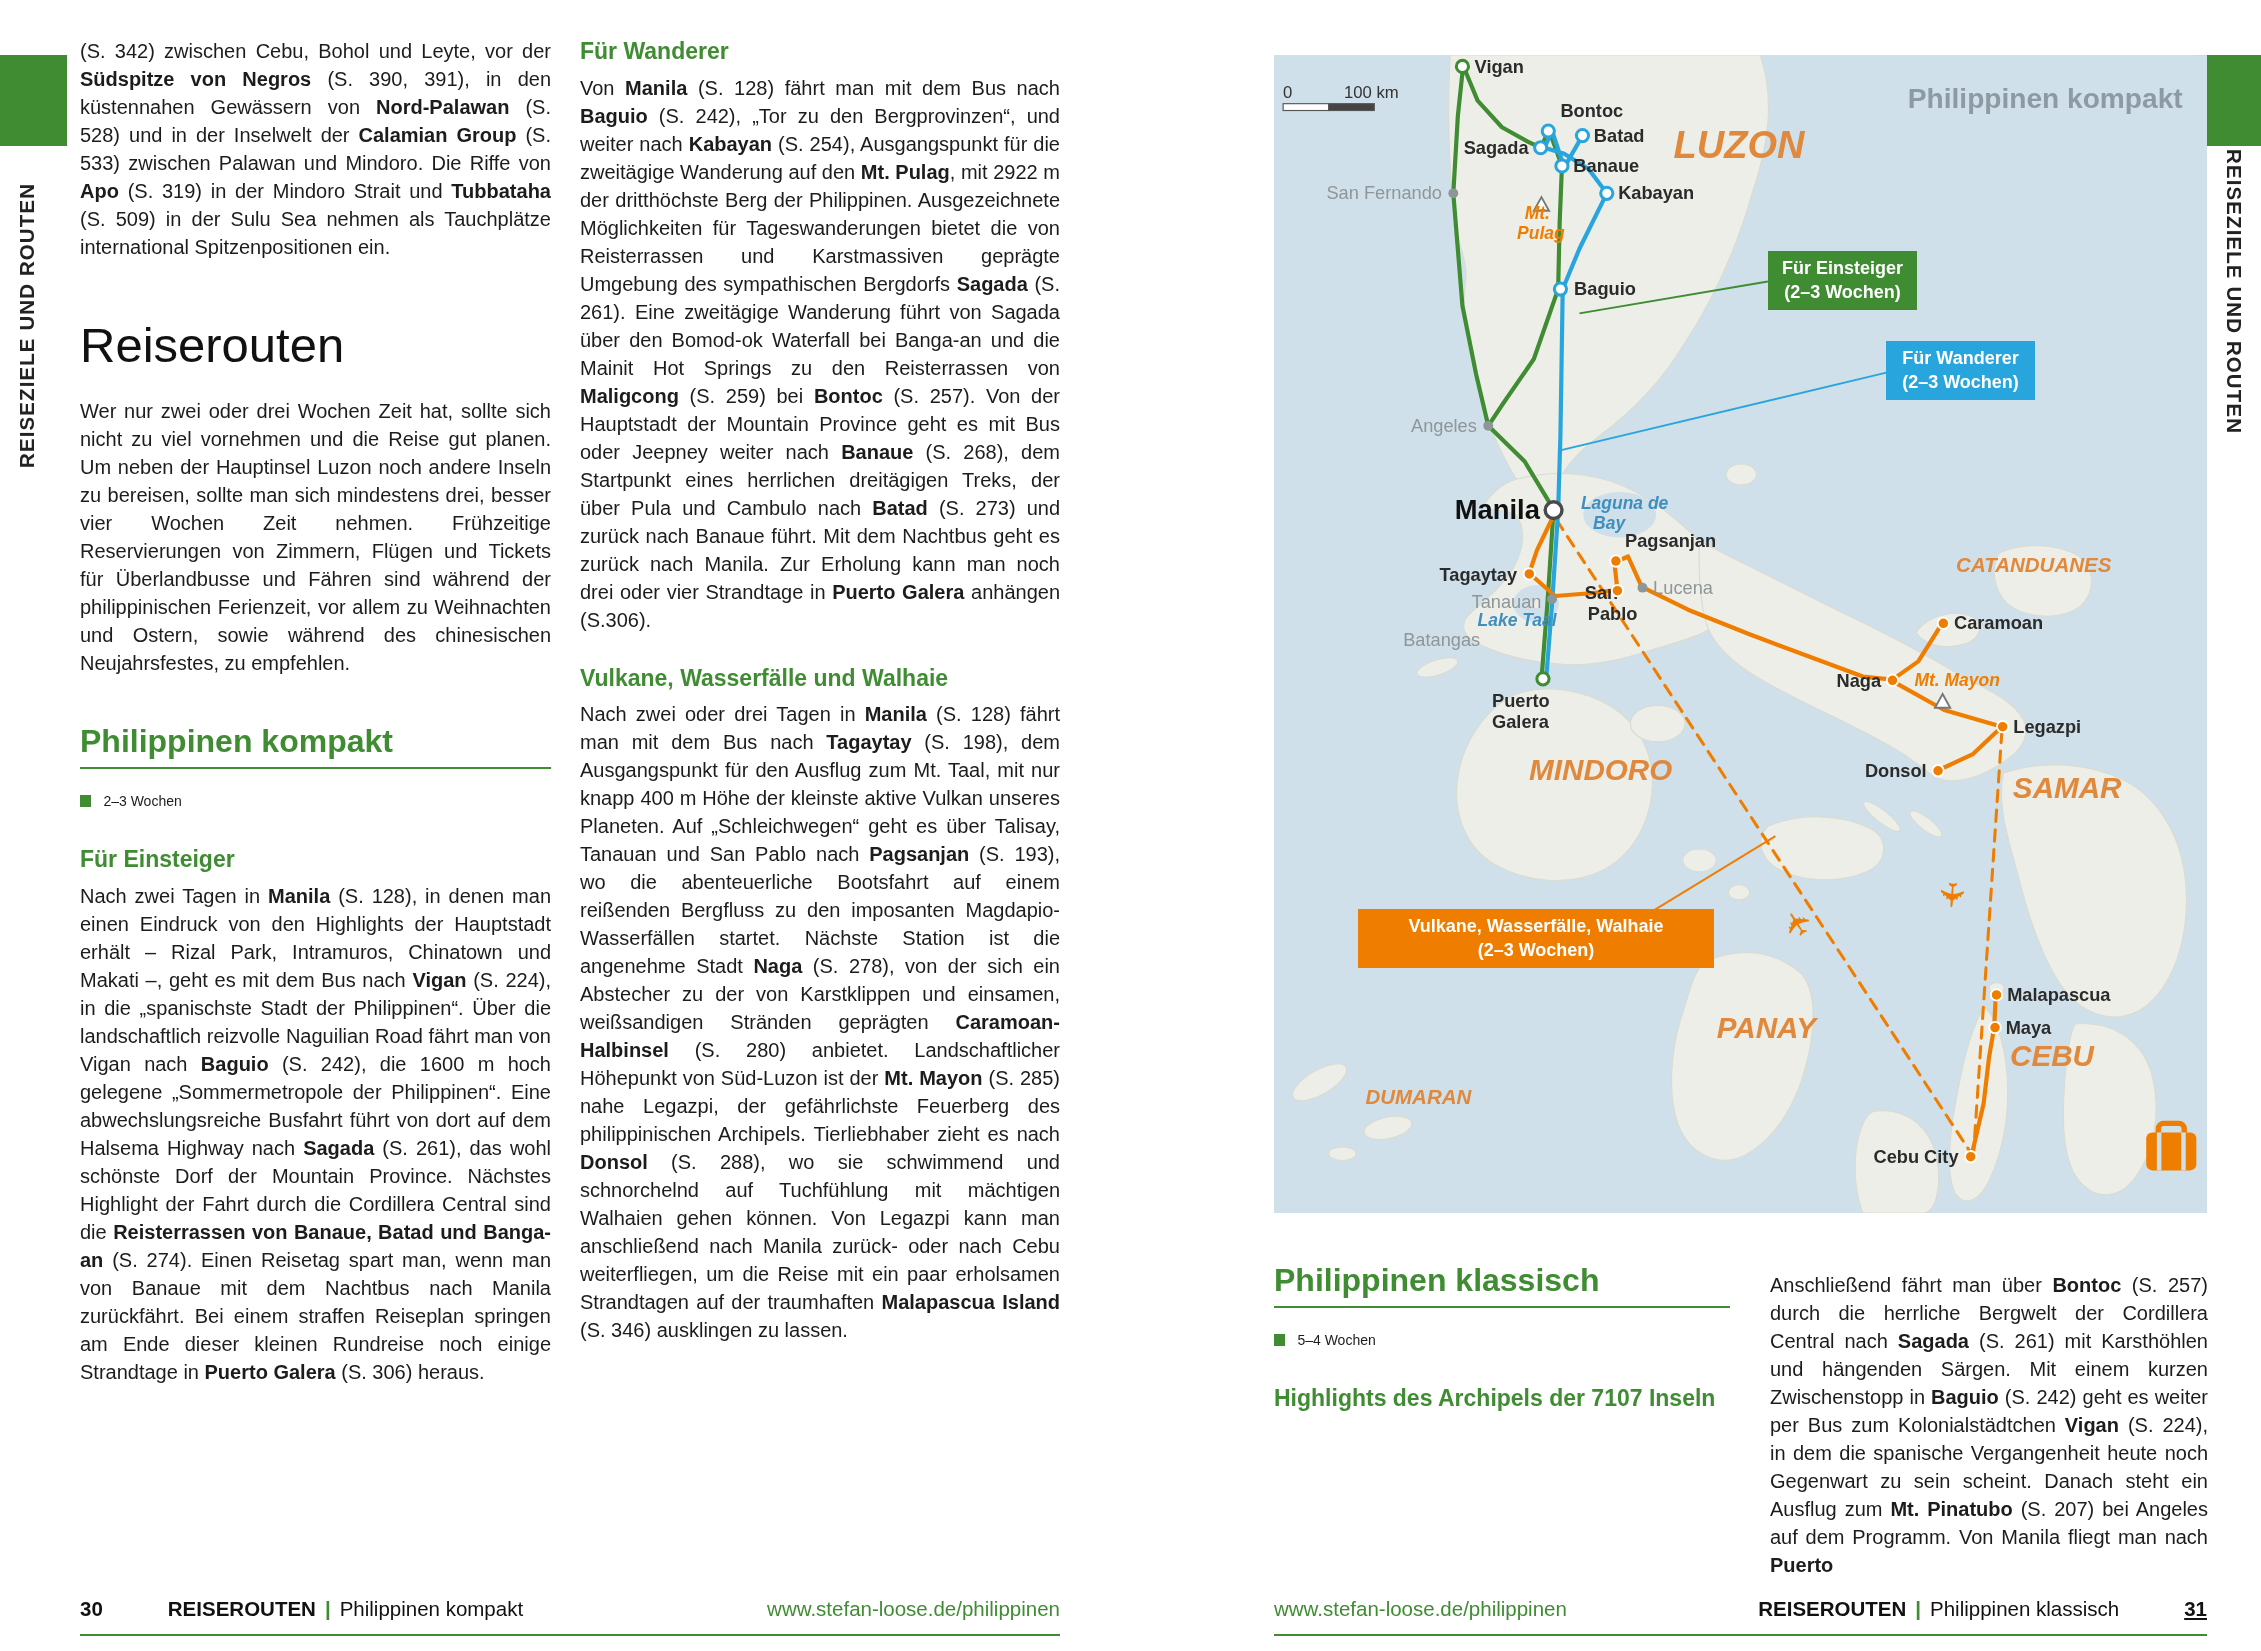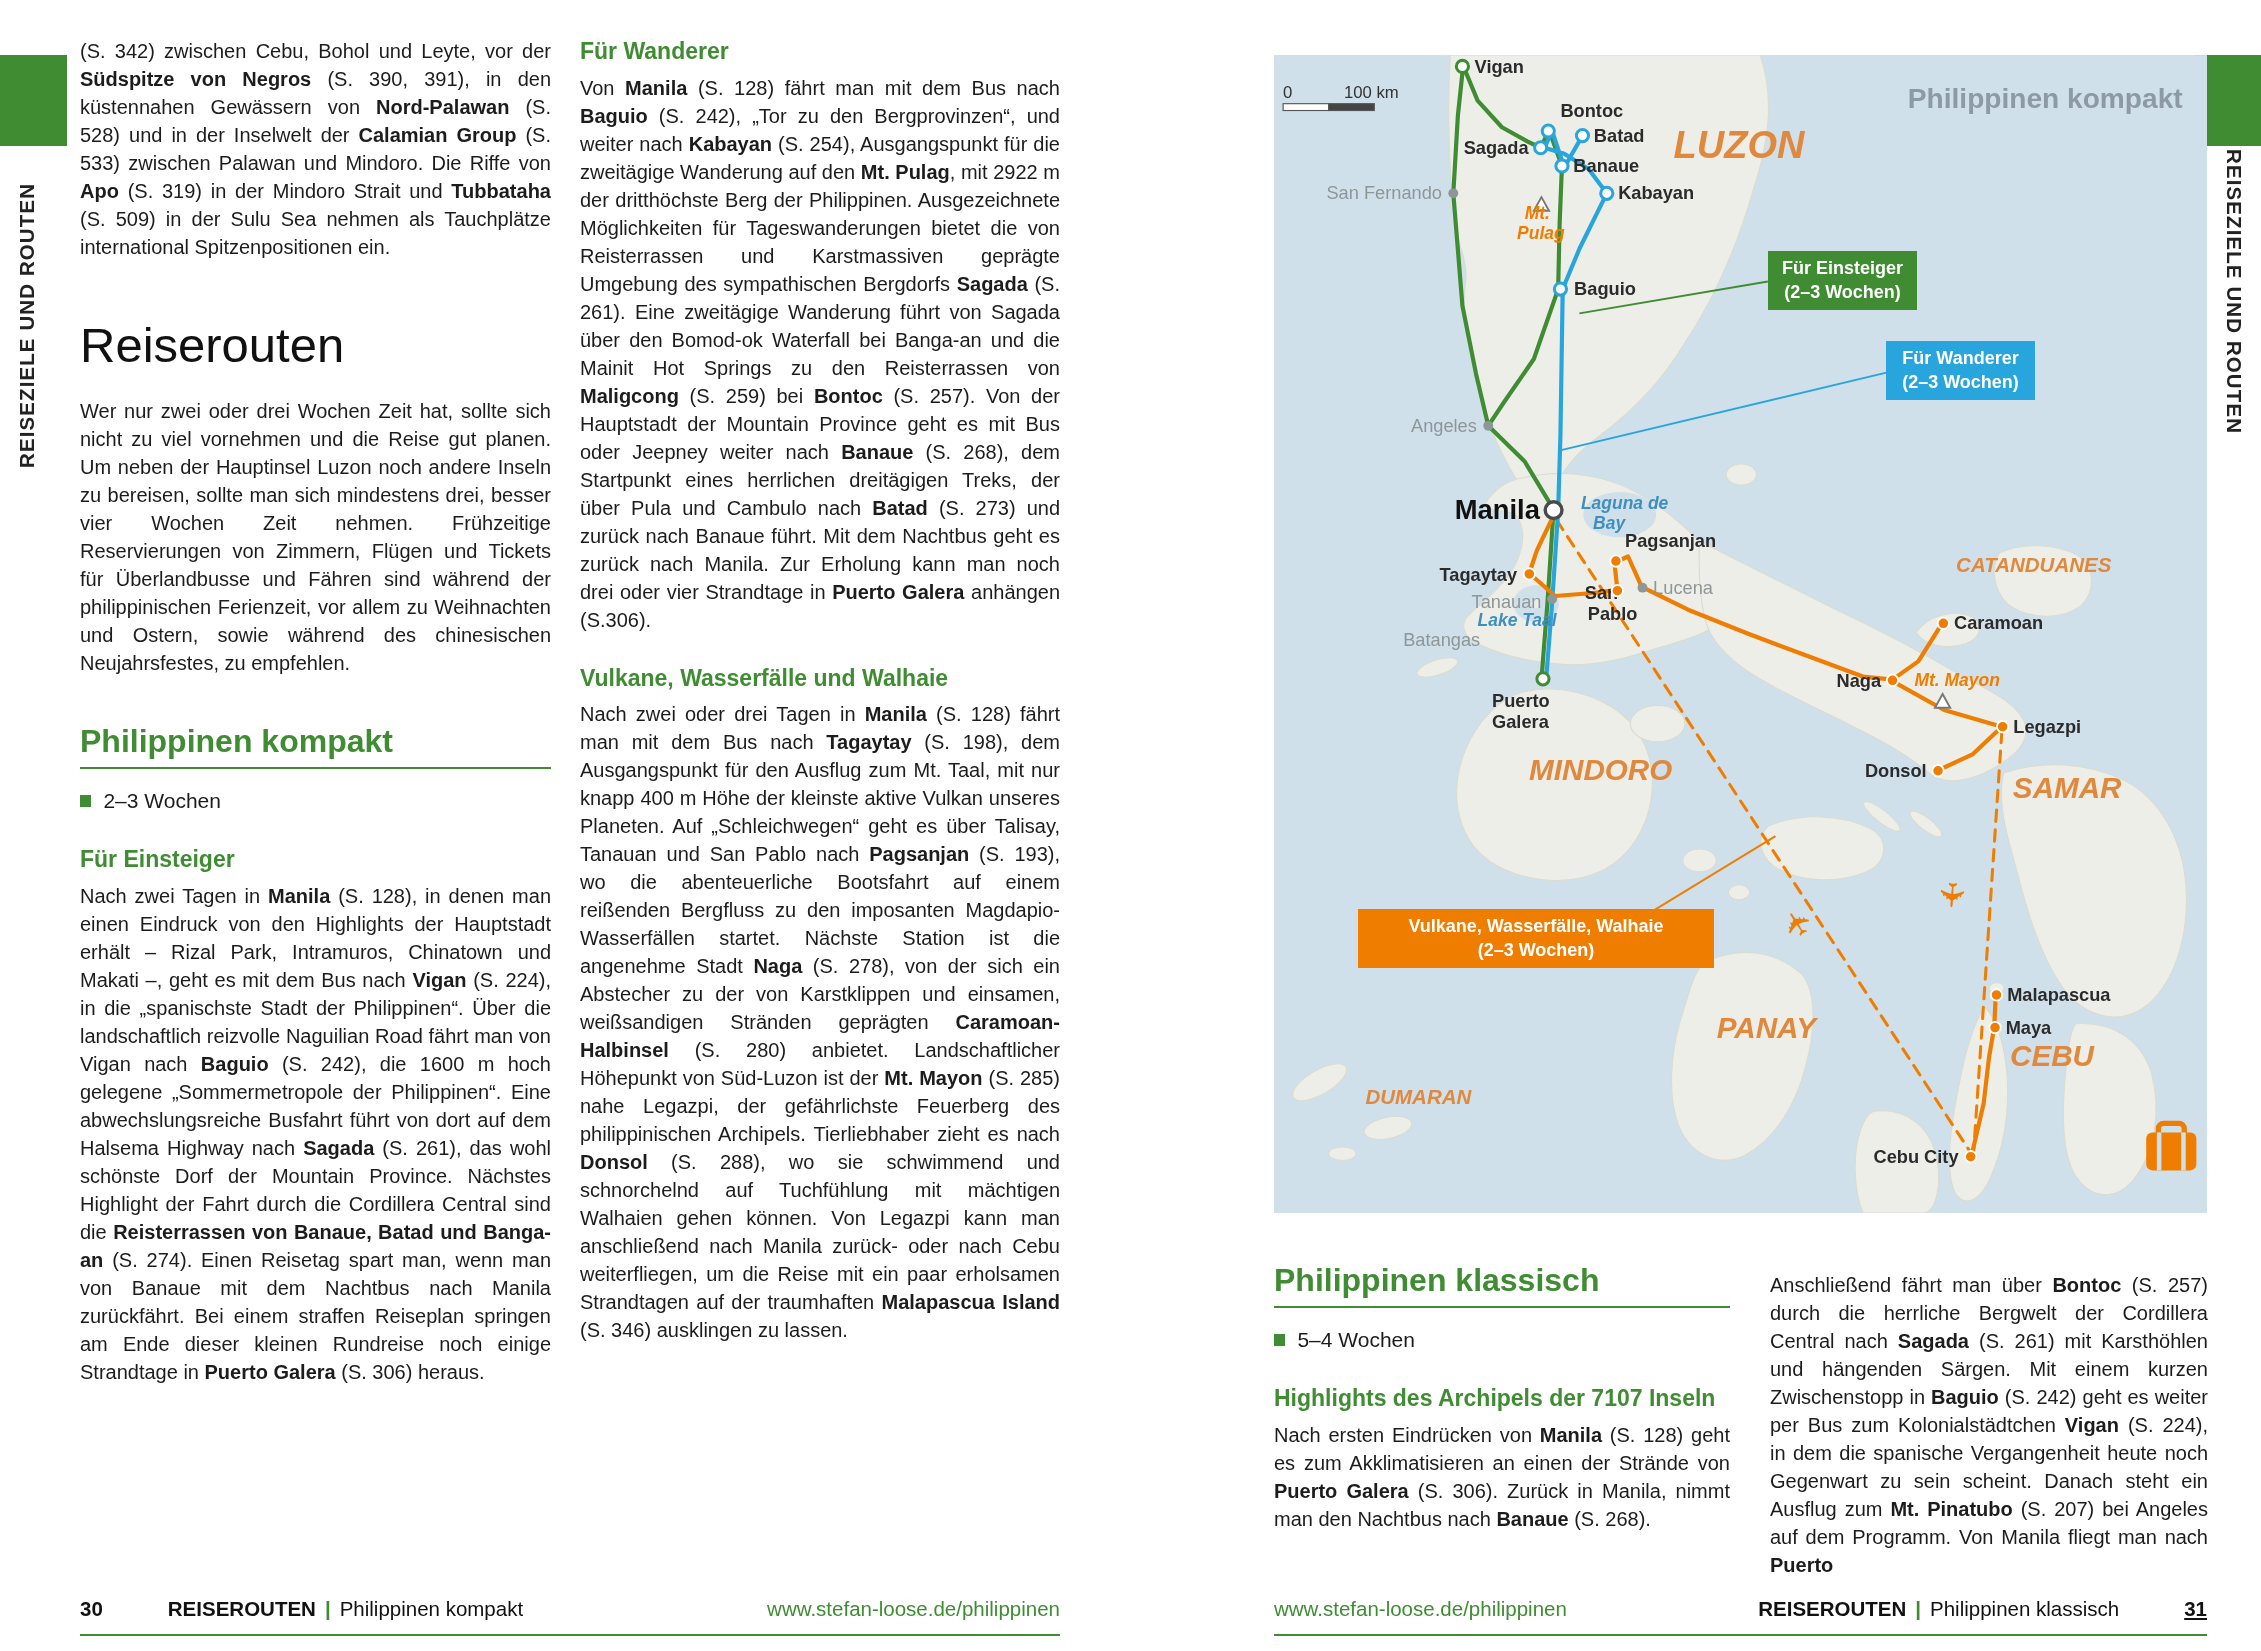--- a/index.html
+++ b/index.html
@@ -18,21 +18,21 @@
   
   .col{position:absolute;text-align:justify;font-size:20px;line-height:28px;color:#1c1c1c;}
   .col > :first-child{margin-top:5px;}
   #col1{left:80px;top:32px;width:471px;height:1542px;overflow:hidden;}
   #col2{left:580px;top:32px;width:480px;height:1542px;overflow:hidden;}
   #col3{left:1274px;top:1266px;width:456px;height:325px;overflow:hidden;}
   #col4{left:1770px;top:1266px;width:438px;height:325px;overflow:hidden;}
   h1.doc-title{font-size:49px;font-weight:400;margin:70px 0 38px;text-align:left;color:#111;}
   h2.sec{color:var(--green);font-size:32px;font-weight:bold;border-bottom:2.3px solid var(--green);padding-bottom:12px;margin:50px 0 18px;text-align:left;}
   #col3 h2.sec{margin-top:0;}
-  .duration{display:flex;align-items:center;gap:12px;font-size:21px;margin:6px 0 21px;text-align:left;}
+  .duration{display:flex;align-items:center;gap:12px;font-size:14px;margin:6px 0 21px;text-align:left;}
   .duration .sq{width:11.4px;height:11.4px;background:var(--green);flex:0 0 auto;}
   h3.sub{color:var(--green);font-size:23px;font-weight:bold;margin:30px 0 7.6px;text-align:left;line-height:29px;}
   b{font-weight:bold;}
 
   
   .footer{position:absolute;top:1597px;font-size:20.5px;color:#111;}
   #footer-left{left:80px;width:980px;}
   #footer-right{left:1274px;width:933px;}
   .pg{font-weight:bold;}
   #footer-left .pg{margin-right:65px;}
@@ -261,21 +261,20 @@
     </div>
   </div>
 
   <main class="col" id="col3">
     <h2 class="sec">Philippinen klassisch</h2>
     <div class="duration">
       <span class="sq"></span>
       <span>5–4 Wochen</span>
     </div>
     <h3 class="sub">Highlights des Archipels der 7107 Inseln</h3>
-    <p>Nach ersten Eindrücken von <b>Manila</b> (S. 128) geht es zum Akklimatisieren an einen der Strände von <b>Puerto Galera</b> (S. 306). Zurück in Manila, nimmt man den Nachtbus nach <b>Banaue</b> (S. 268).</p>
   </main>
 
   <main class="col" id="col4">
     <p>Anschließend fährt man über <b>Bontoc</b> (S. 257) durch die herrliche Bergwelt der Cordillera Central nach <b>Sagada</b> (S. 261) mit Karsthöhlen und hängenden Särgen. Mit einem kurzen Zwischenstopp in <b>Baguio</b> (S. 242) geht es weiter per Bus zum Kolonialstädtchen <b>Vigan</b> (S. 224), in dem die spanische Vergangenheit heute noch Gegenwart zu sein scheint. Danach steht ein Ausflug zum <b>Mt. Pinatubo</b> (S. 207) bei Angeles auf dem Programm. Von Manila fliegt man nach <b>Puerto</b></p>
   </main>
 
   <div class="footer" id="footer-left">
     <span class="pg">30</span><span class="crumb-b">REISEROUTEN</span><span class="crumb-sep">|</span><span>Philippinen kompakt</span>
     <span class="url">www.stefan-loose.de/philippinen</span>
   </div>

